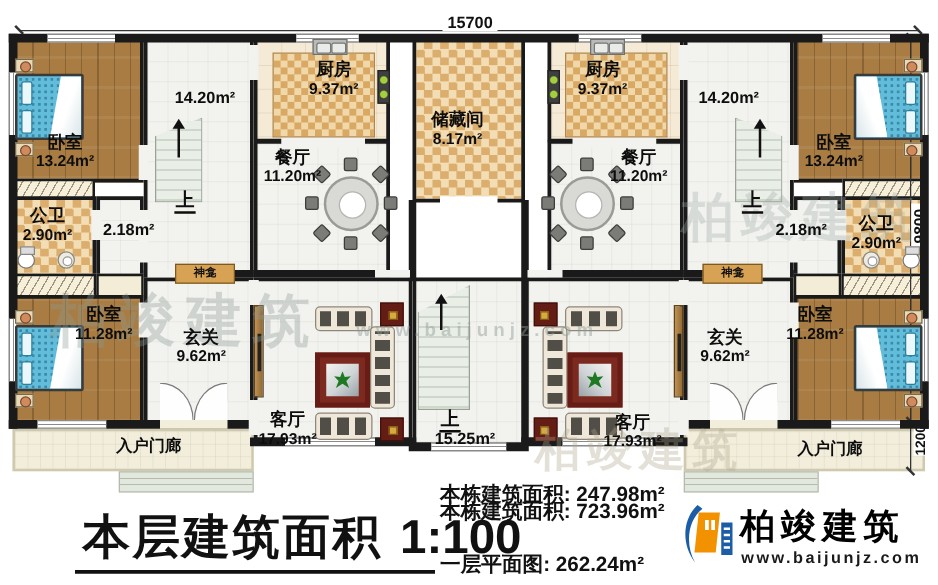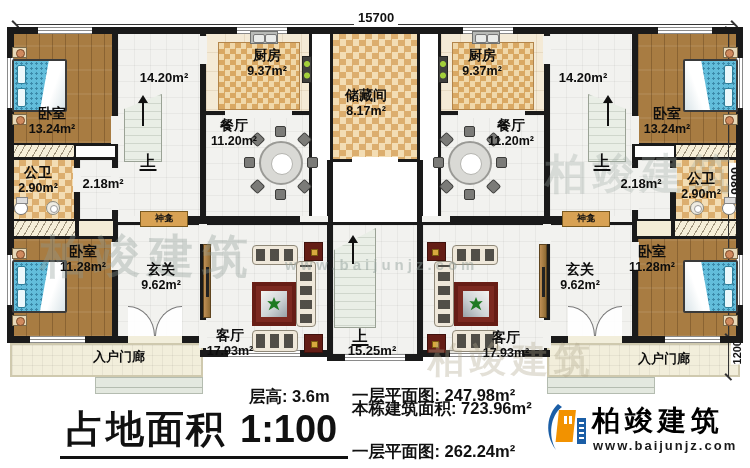--- a/index.html
+++ b/index.html
@@ -386,25 +386,24 @@
   <div class="dimtext" style="left:354px;top:10px">15700</div>
   <div class="dimline" style="left:728px;top:30px;width:1px;height:307px"></div>
   <div class="dimline" style="left:728px;top:337px;width:1px;height:40px"></div>
   <div class="tick" style="left:724px;top:29px"></div>
   <div class="tick" style="left:724px;top:336px"></div>
   <div class="tick" style="left:724px;top:376px"></div>
   <div class="dimtext vert" style="left:729px;top:163px;font-size:12.5px">9800</div>
   <div class="dimtext vert" style="left:731px;top:340px;font-size:11px;padding:0">1200</div>
 
   <div class="ftitle">
-    <span class="t">占地面积</span><span class="s">1:100</span>
+    <span class="t">本层建筑面积</span><span class="s">1:100</span>
   </div>
   <div class="underline"></div>
-  <div class="fnote" style="left:249px;top:386px">层高: 3.6m</div>
-  <div class="fnote" style="left:352px;top:385px">一层平面图: 247.98m²</div>
+  <div class="fnote" style="left:352px;top:385px">本栋建筑面积: 247.98m²</div>
   <div class="fnote" style="left:352px;top:398px">本栋建筑面积: 723.96m²</div>
   <div class="fnote" style="left:352px;top:441px">一层平面图: 262.24m²</div>
 
   <svg style="position:absolute;left:544px;top:400px;z-index:30" width="46" height="54" viewBox="0 0 46 54">
     <path d="M14 4 C3 14 0 34 12 50 C4 36 6 16 18 7 Z" fill="#1b5ea6"></path>
     <rect x="16" y="10" width="17" height="32" fill="#f29200" transform="skewX(-6)"></rect>
     <rect x="20" y="16" width="3" height="8" fill="#fff"></rect>
     <rect x="25" y="16" width="3" height="8" fill="#fff"></rect>
     <rect x="33" y="18" width="9" height="26" fill="#1b5ea6"></rect>
     <rect x="35" y="22" width="5" height="2" fill="#fff"></rect>

